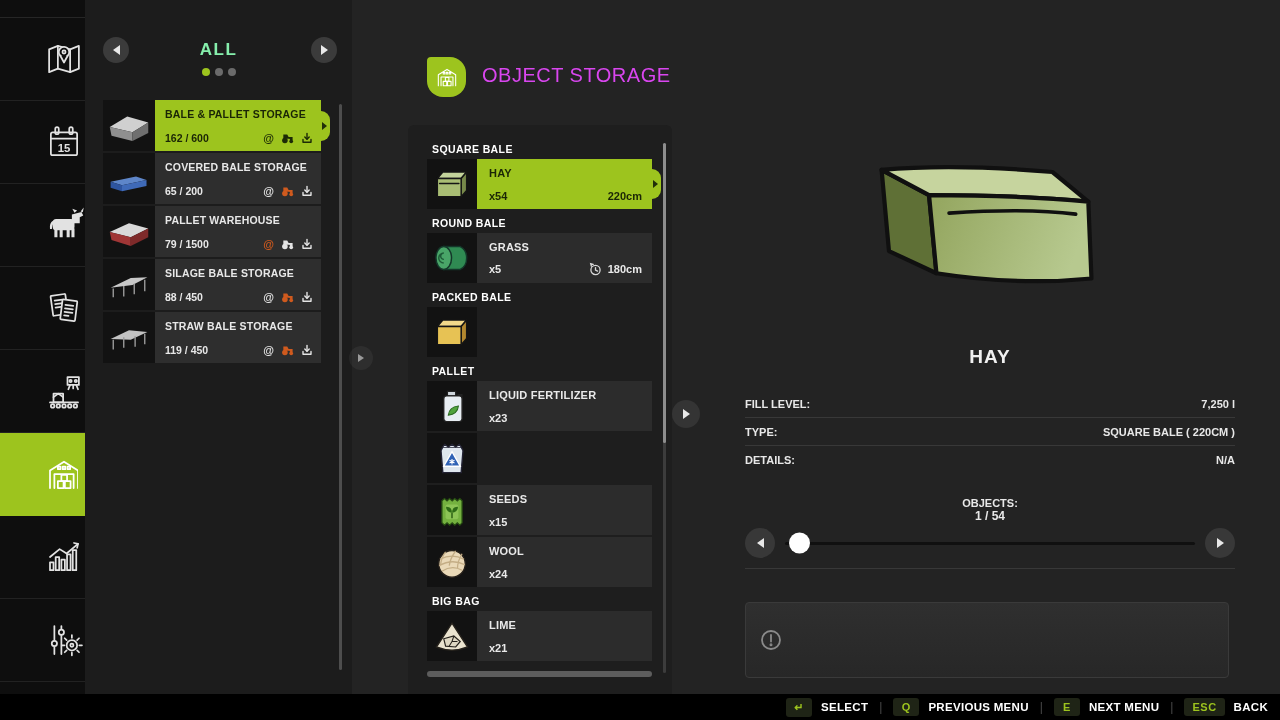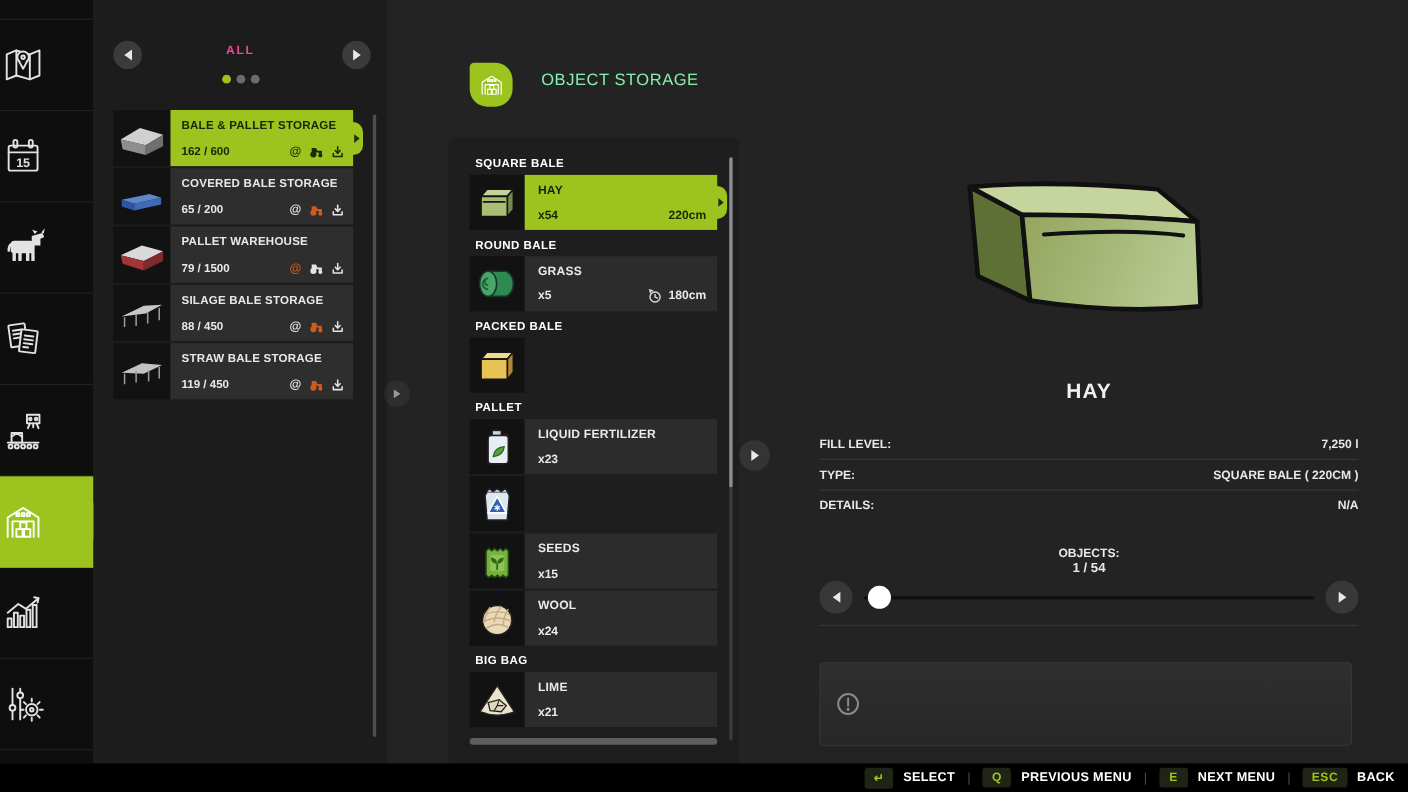--- a/index.html
+++ b/index.html
@@ -3,31 +3,31 @@
 <meta charset="utf-8">
 <style>
   html,body{margin:0;padding:0;background:#000;}
   #stage{position:relative;width:1280px;height:720px;background:#232323;overflow:hidden;
          font-family:"Liberation Sans",sans-serif;-webkit-font-smoothing:antialiased;}
   :root{--green:#9dc41e;--orange:#cf5a1e;--txt:#e8e8e8;}
 
   
   .rail{position:absolute;left:0;top:0;width:85px;height:694px;background:#0e0e0e;display:flex;flex-direction:column;}
   .rail-spacer{height:17px;border-bottom:1px solid #262626;}
-  .rail-cell{height:82px;border-bottom:1px solid #222;display:flex;align-items:center;justify-content:flex-start;position:relative;}
+  .rail-cell{height:82px;border-bottom:1px solid #222;display:flex;align-items:center;justify-content:flex-end;position:relative;}
   .rail-cell.active{background:var(--green);border-bottom-color:var(--green);}
   .rail-cell.active .bump{position:absolute;right:-9px;top:50%;transform:translateY(-50%);width:16px;height:34px;background:var(--green);border-radius:0 10px 10px 0;}
   .rail-cell.active .bump i{position:absolute;right:3px;top:50%;transform:translateY(-50%);width:0;height:0;border-left:5px solid #1d2b05;border-top:4px solid transparent;border-bottom:4px solid transparent;}
   .risvg{width:42px;height:42px;stroke:#e2e2e2;fill:none;stroke-width:2;stroke-linecap:round;stroke-linejoin:round;}
   .risvg.filled{stroke:none;fill:#e2e2e2;}
   .rail-cell.active .risvg{stroke:#fff;}
 
   
   .bpanel{position:absolute;left:85px;top:0;width:267px;height:694px;background:#1c1c1c;}
-  .ball-title{position:absolute;top:40px;left:0;right:0;text-align:center;font-size:11px;font-weight:bold;color:#ec4899;letter-spacing:1.5px;}
+  .ball-title{position:absolute;top:40px;left:0;right:0;text-align:center;font-size:17px;font-weight:bold;color:#86efac;letter-spacing:1.5px;}
   .circle-btn{position:absolute;width:26px;height:26px;border-radius:50%;background:#3b3b3b;display:flex;align-items:center;justify-content:center;cursor:pointer;}
   .tri{width:0;height:0;}
   .tri.l{border-right:7px solid #e8e8e8;border-top:5px solid transparent;border-bottom:5px solid transparent;}
   .tri.r{border-left:7px solid #e8e8e8;border-top:5px solid transparent;border-bottom:5px solid transparent;}
   .dots{position:absolute;top:68px;left:0;right:0;display:flex;justify-content:center;gap:5px;}
   .dot{width:8px;height:8px;border-radius:50%;background:#6b6b6b;}
   .dot.on{background:var(--green);}
   .blist{position:absolute;top:100px;left:18px;width:218px;display:flex;flex-direction:column;gap:2px;}
   .brow{height:51px;display:flex;position:relative;}
   .bthumb{width:52px;background:#121212;display:flex;align-items:center;justify-content:center;flex:none;}
@@ -44,21 +44,21 @@
   .ic svg{display:block;}
   .notch{position:absolute;right:-9px;top:50%;transform:translateY(-50%);width:14px;height:30px;background:var(--green);border-radius:0 9px 9px 0;}
   .notch i{position:absolute;right:3px;top:50%;transform:translateY(-50%);width:0;height:0;border-left:5px solid #22300a;border-top:4px solid transparent;border-bottom:4px solid transparent;}
   .vscroll{position:absolute;right:10px;top:104px;width:3px;height:566px;background:#4d4d4d;border-radius:2px;}
   .panel-arrow{position:absolute;left:349px;top:346px;width:24px;height:24px;border-radius:50%;background:rgba(255,255,255,.05);display:flex;align-items:center;justify-content:center;}
   .panel-arrow .tri.r{border-left-color:#9a9a9a;border-left-width:6px;border-top-width:4px;border-bottom-width:4px;}
 
   
   .os-icon{position:absolute;left:427px;top:57px;width:39px;height:40px;background:var(--green);border-radius:4px 16px 16px 16px;display:flex;align-items:center;justify-content:center;}
   .os-icon svg{width:26px;height:26px;stroke:#fff;fill:none;stroke-width:2;stroke-linejoin:round;stroke-linecap:round;}
-  .os-title{position:absolute;left:492px;top:64px;font-size:15px;color:#86efac;letter-spacing:.5px;font-weight:normal;}
+  .os-title{position:absolute;left:482px;top:64px;font-size:20px;color:#d946ef;letter-spacing:.5px;font-weight:normal;}
   .mid-panel{position:absolute;left:408px;top:125px;width:264px;height:569px;background:#1e1e1e;border-radius:6px 6px 0 0;}
   .mlist{position:absolute;left:19px;top:18px;width:225px;}
   .cat{font-size:10.5px;font-weight:bold;color:#fff;letter-spacing:.4px;height:12px;margin:8px 5px 4px;}
   .cat:first-child{margin-top:0;}
   .mrow{height:50px;display:flex;margin-bottom:2px;position:relative;}
   .mthumb{width:50px;background:#121212;display:flex;align-items:center;justify-content:center;flex:none;}
   .minfo{flex:1;background:#2c2c2c;padding:8px 10px 7px 12px;display:flex;flex-direction:column;justify-content:space-between;position:relative;}
   .mrow.sel .minfo{background:var(--green);}
   .mname{font-size:11px;font-weight:bold;color:#e9e9e9;letter-spacing:.2px;}
   .mrow.sel .mname{color:#1b2606;}

